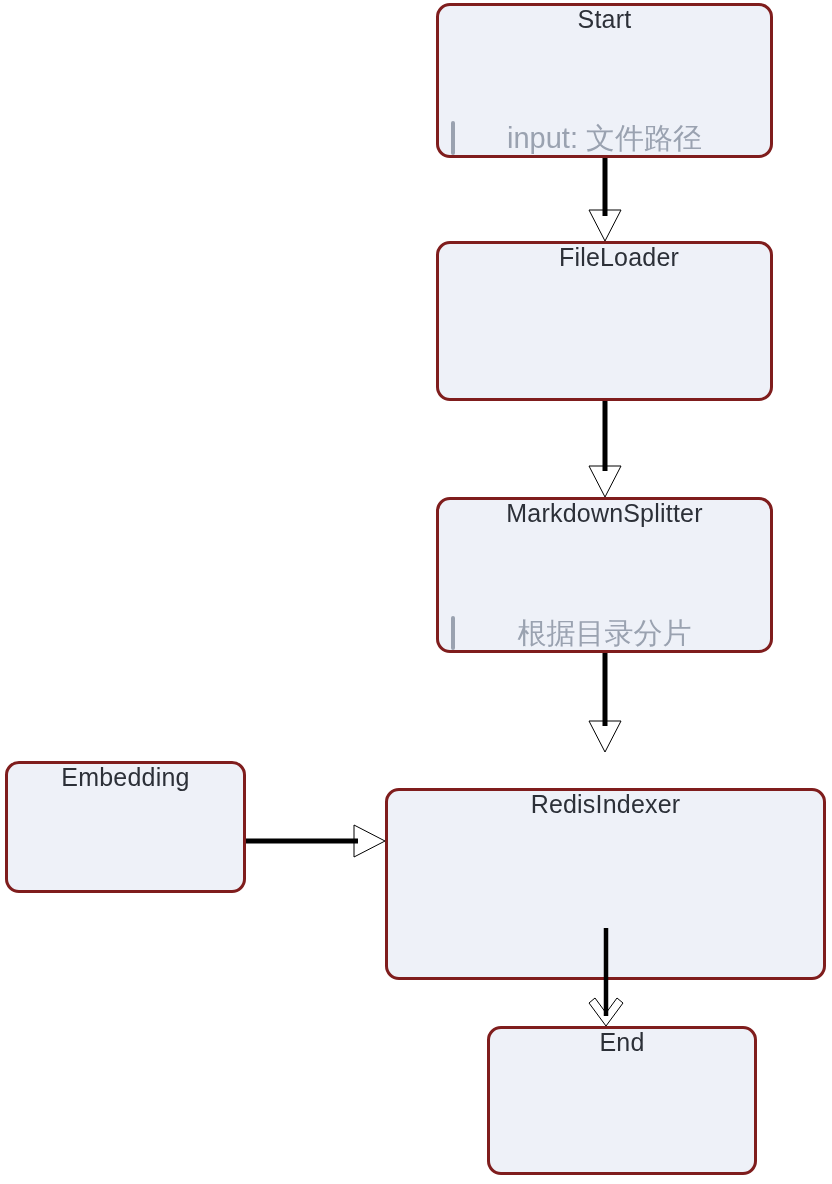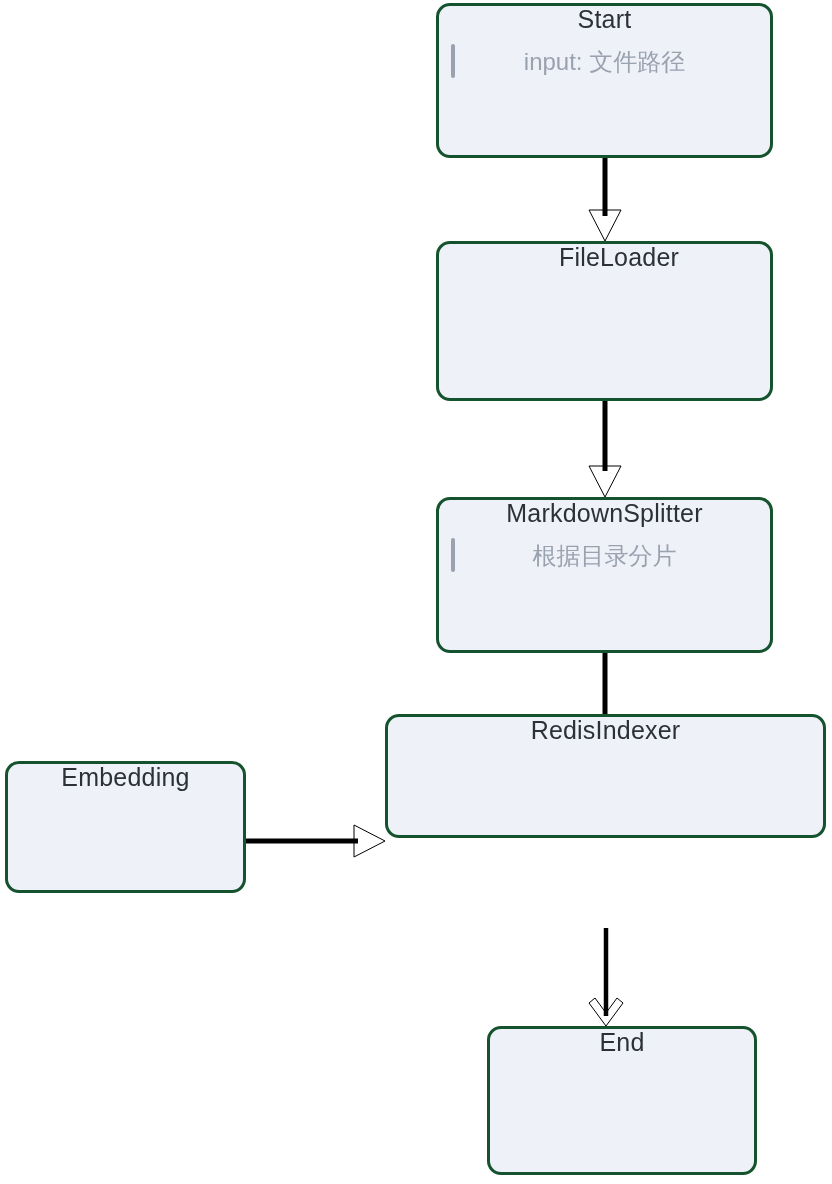--- a/index.html
+++ b/index.html
@@ -18,26 +18,26 @@
     width: 832px;
     height: 1184px;
     background: #ffffff;
   }
 
   
   .node {
     position: absolute;
     box-sizing: border-box;
     background: #eef1f8;
-    border: 3px solid #14532d;
+    border: 3px solid #7f1d1d;
     border-radius: 14px;
     display: flex;
     flex-direction: column;
     align-items: center;
-    justify-content: flex-start;
+    justify-content: space-between;
   }
   .node-title {
     color: #2c3038;
     font-size: 25px;
     font-weight: 400;
     line-height: 1.1;
     letter-spacing: 0.2px;
     text-align: center;
     white-space: nowrap;
   }
@@ -54,21 +54,21 @@
     left: 12px;
     top: 50%;
     transform: translateY(-50%);
     width: 4px;
     height: 34px;
     background: #9aa2b0;
     border-radius: 2px;
   }
   .node-sub {
     color: #9aa2b0;
-    font-size: 24px;
+    font-size: 29px;
     font-weight: 400;
     line-height: 1.15;
     text-align: center;
     white-space: nowrap;
     padding: 0 26px;
   }
 
   
   .conn {
     position: absolute;
@@ -122,21 +122,21 @@
 
   <div class="node" style="left:5px; top:761px; width:241px; height:132px;">
     <div class="node-title">Embedding</div>
   </div>
 
   <svg class="conn" style="left:246px; top:820px; width:142px; height:42px;" viewBox="0 0 142 42">
     <line x1="0" y1="21" x2="112" y2="21" stroke-width="5"></line>
     <path class="arrow-fill" d="M139 21 L108 5 L108 37 Z"></path>
   </svg>
 
-  <div class="node" style="left:385px; top:714px; width:441px; height:124px;">
+  <div class="node" style="left:385px; top:788px; width:441px; height:192px;">
     <div class="node-title">RedisIndexer</div>
   </div>
 
   <svg class="conn" style="left:585px; top:928px; width:42px; height:99px;" viewBox="0 0 42 99">
     <line x1="21" y1="0" x2="21" y2="88" stroke-width="4.5"></line>
     <path class="arrow-fill" d="M21 98 L4 75 L10 70 L21 85 L32 70 L38 75 Z"></path>
   </svg>
 
   <div class="node no-sub" style="left:487px; top:1026px; width:270px; height:149px;">
     <div class="node-title">End</div>

